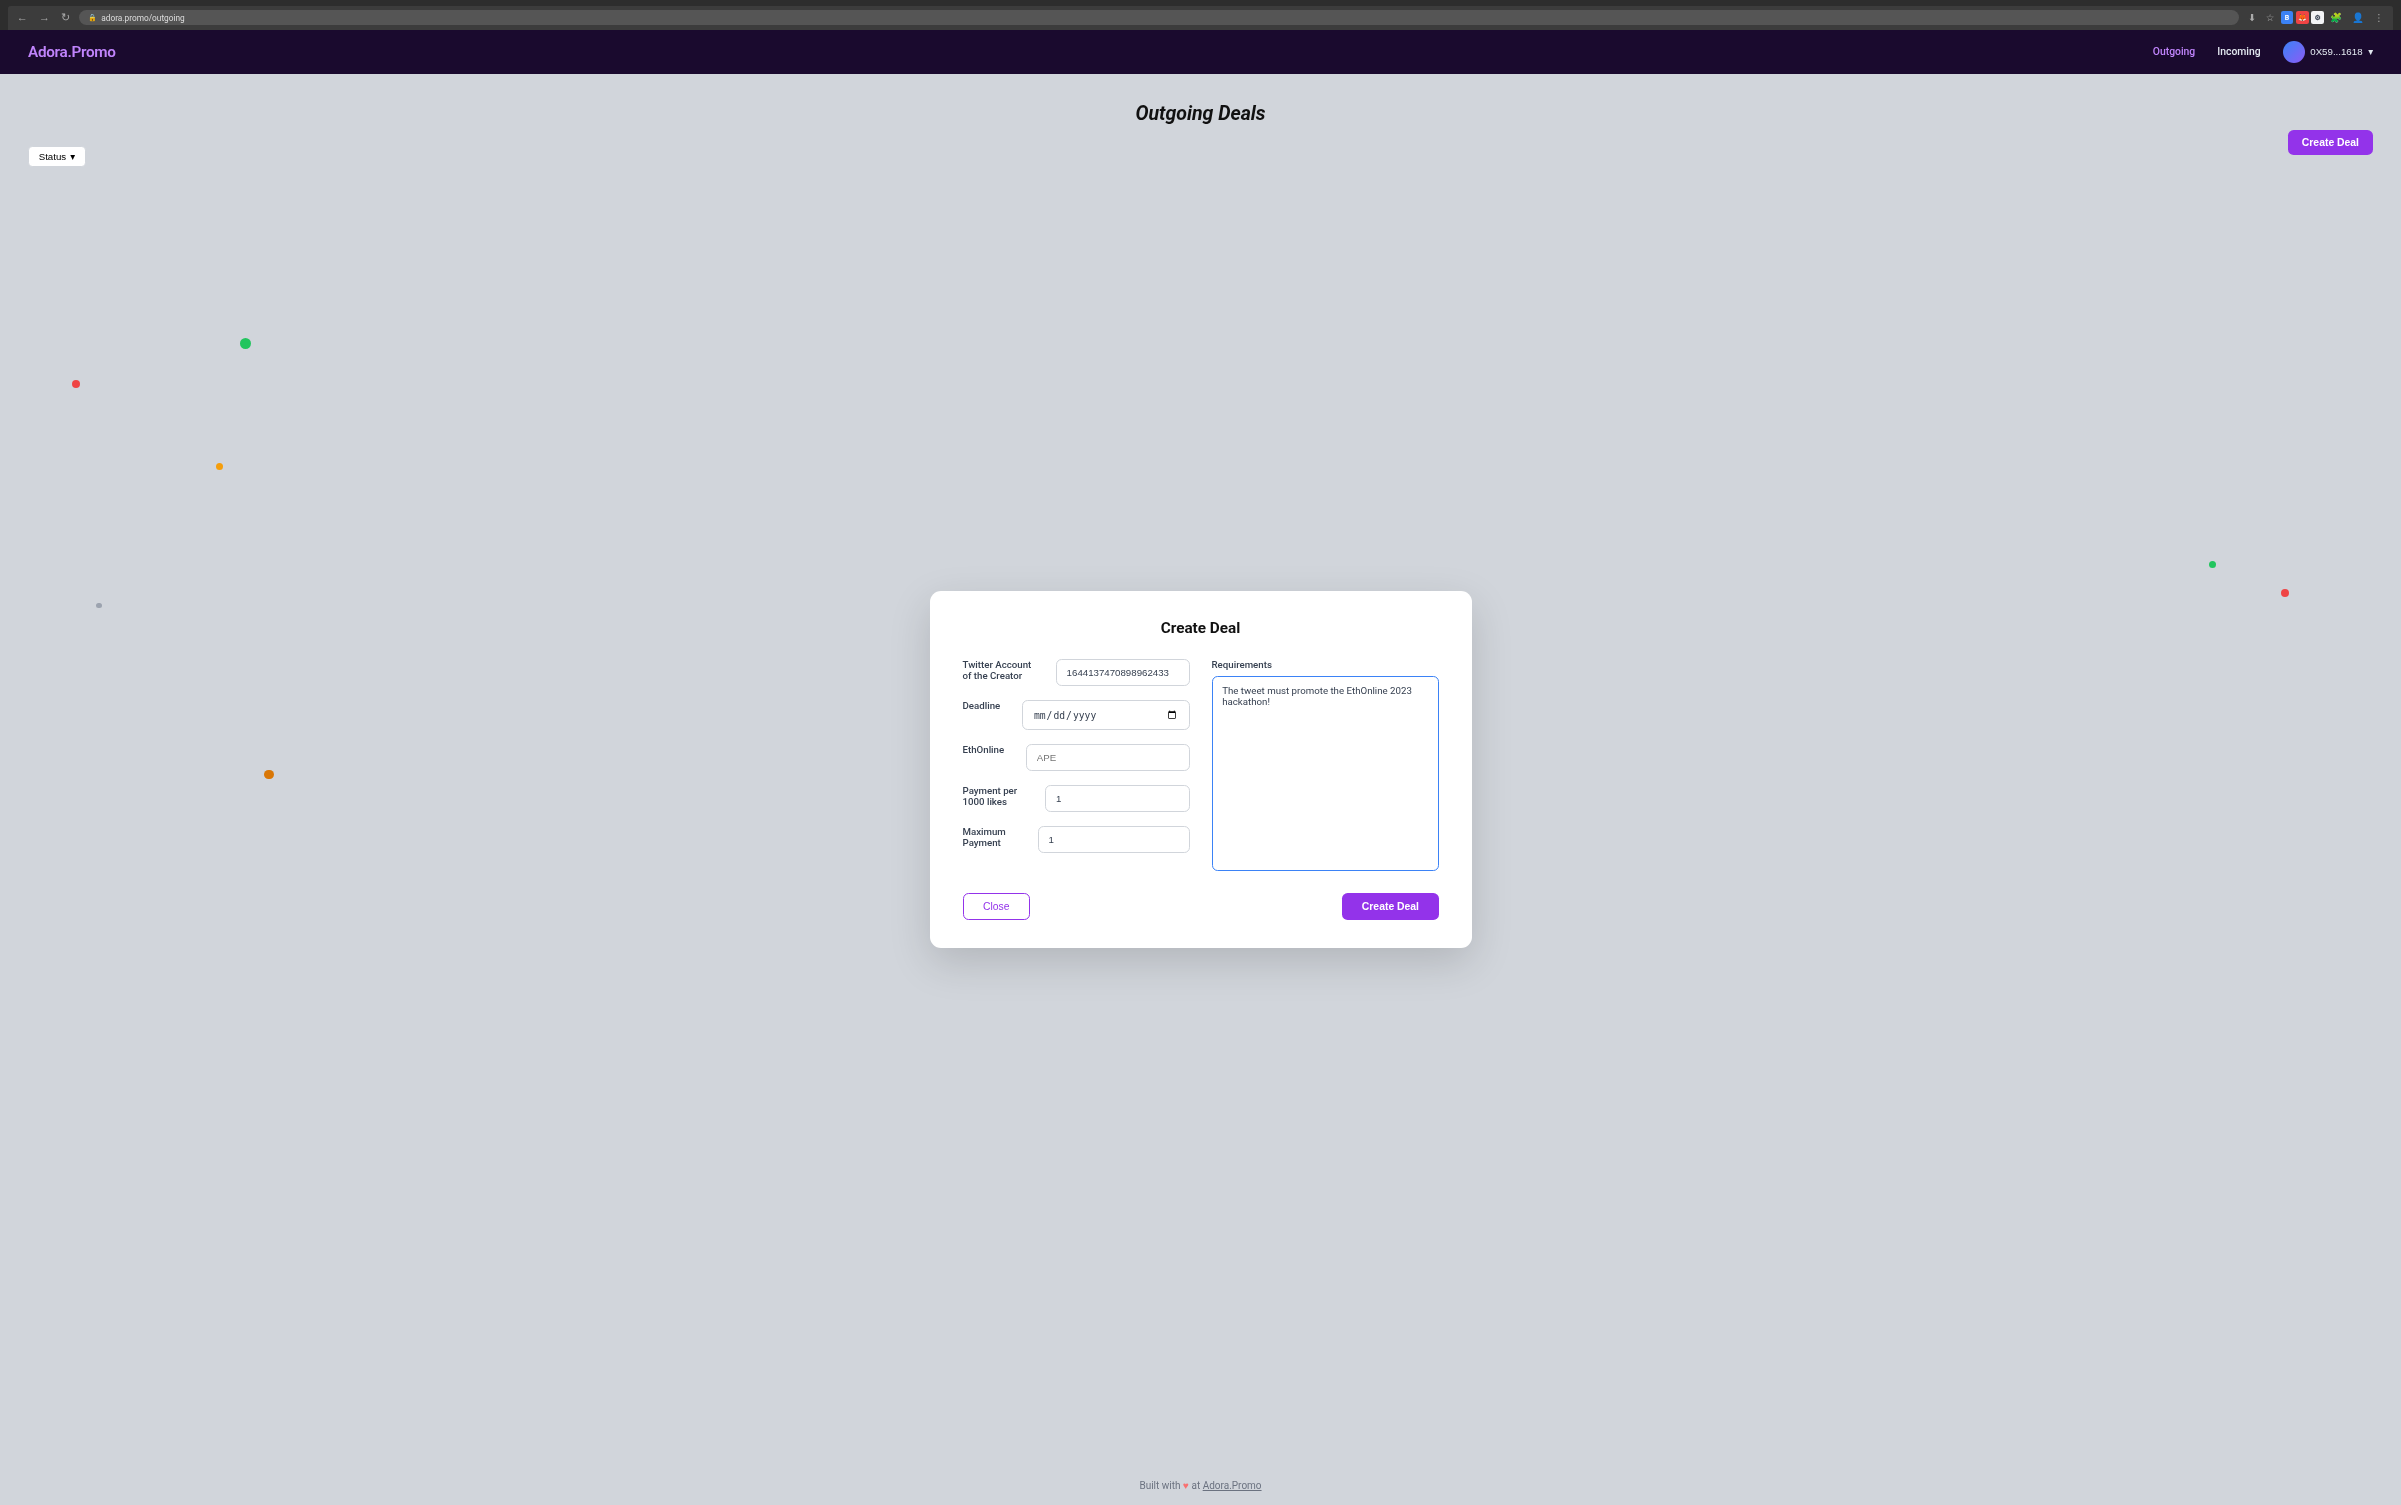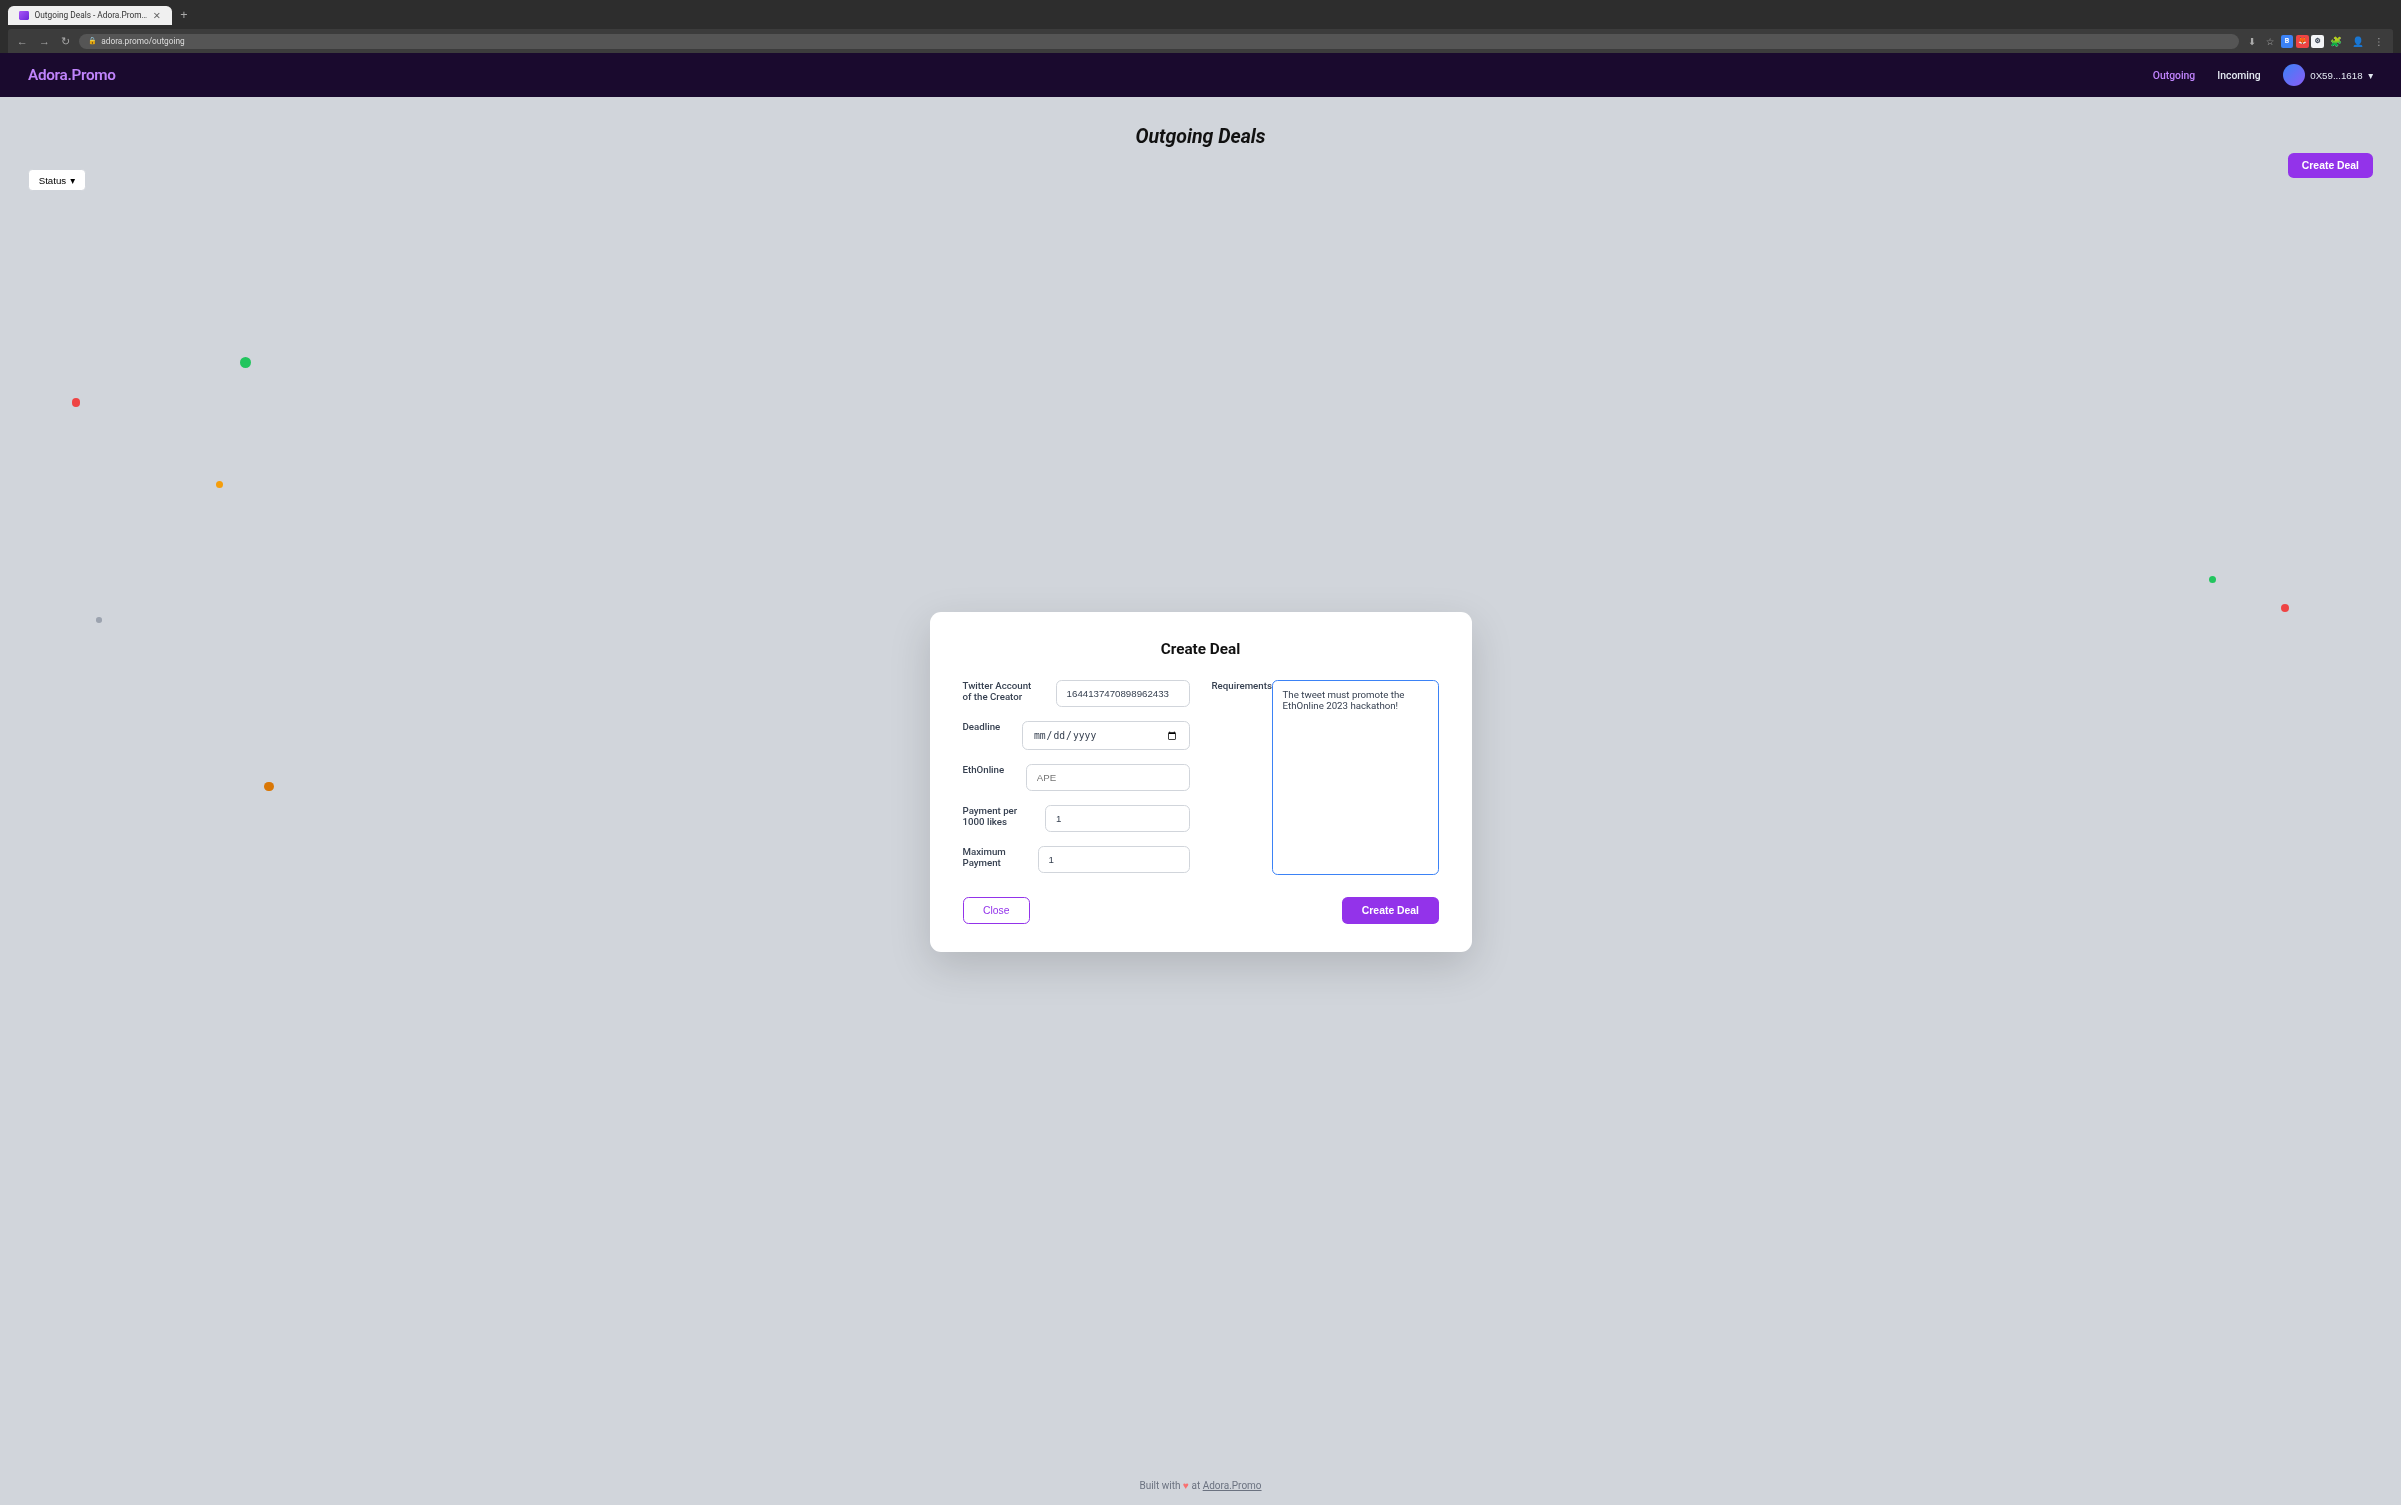--- a/index.html
+++ b/index.html
@@ -289,21 +289,21 @@
     .modal-left {
       flex: 1;
       display: flex;
       flex-direction: column;
       gap: 14px;
     }
 
     .modal-right {
       flex: 1;
       display: flex;
-      flex-direction: row;
+      flex-direction: column;
     }
 
     .form-group {
       display: flex;
       gap: 22px;
     }
 
     .form-label {
       font-size: 9.7px;
       font-weight: 500;
@@ -385,28 +385,20 @@
     }
 
     .heart-icon {
       color: #f87171;
     }
   </style>
 </head>
 <body>
 
 <div class="browser-chrome">
-  <div class="browser-tabs">
-    <div class="browser-tab active">
-      <span class="tab-favicon"></span>
-      <span>Outgoing Deals - Adora.Prom…</span>
-      <span class="tab-close">✕</span>
-    </div>
-    <button class="new-tab-btn">+</button>
-  </div>
   <div class="browser-toolbar">
     <button class="nav-btn">←</button>
     <button class="nav-btn">→</button>
     <button class="nav-btn">↻</button>
     <div class="address-bar">
       <span class="lock-icon">🔒</span>
       <span>adora.promo/outgoing</span>
     </div>
     <div class="toolbar-actions">
       <button class="toolbar-icon-btn">⬇</button>

